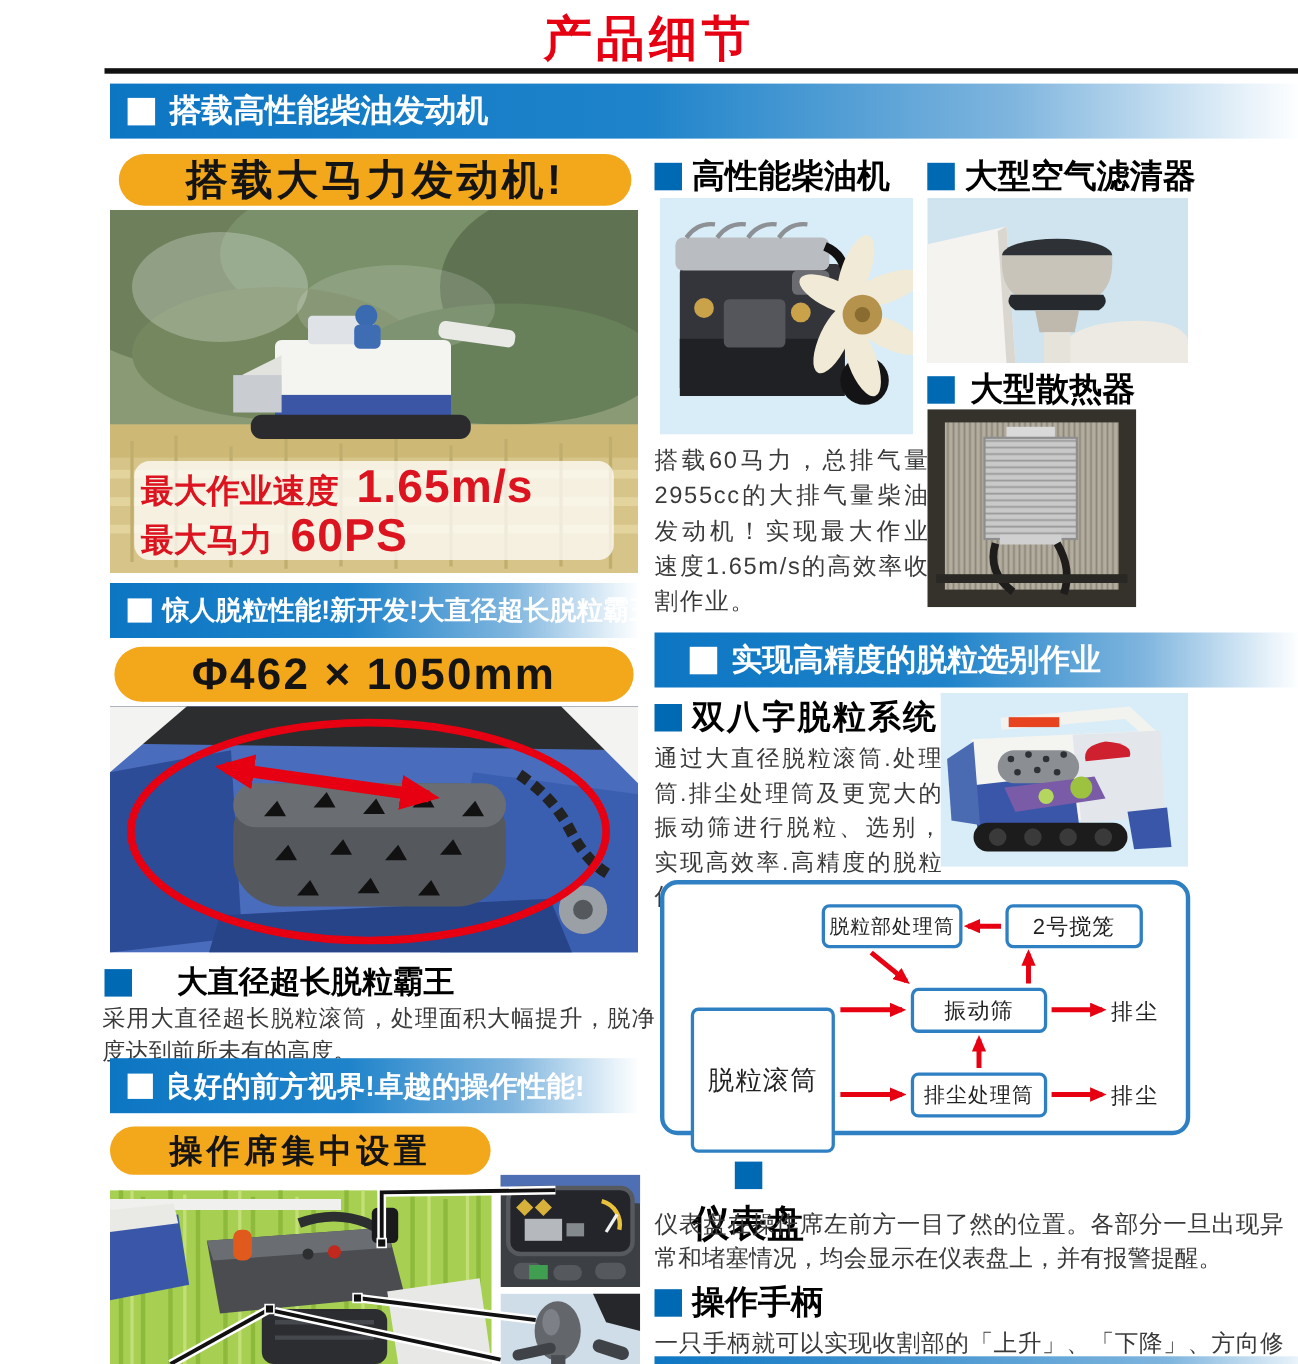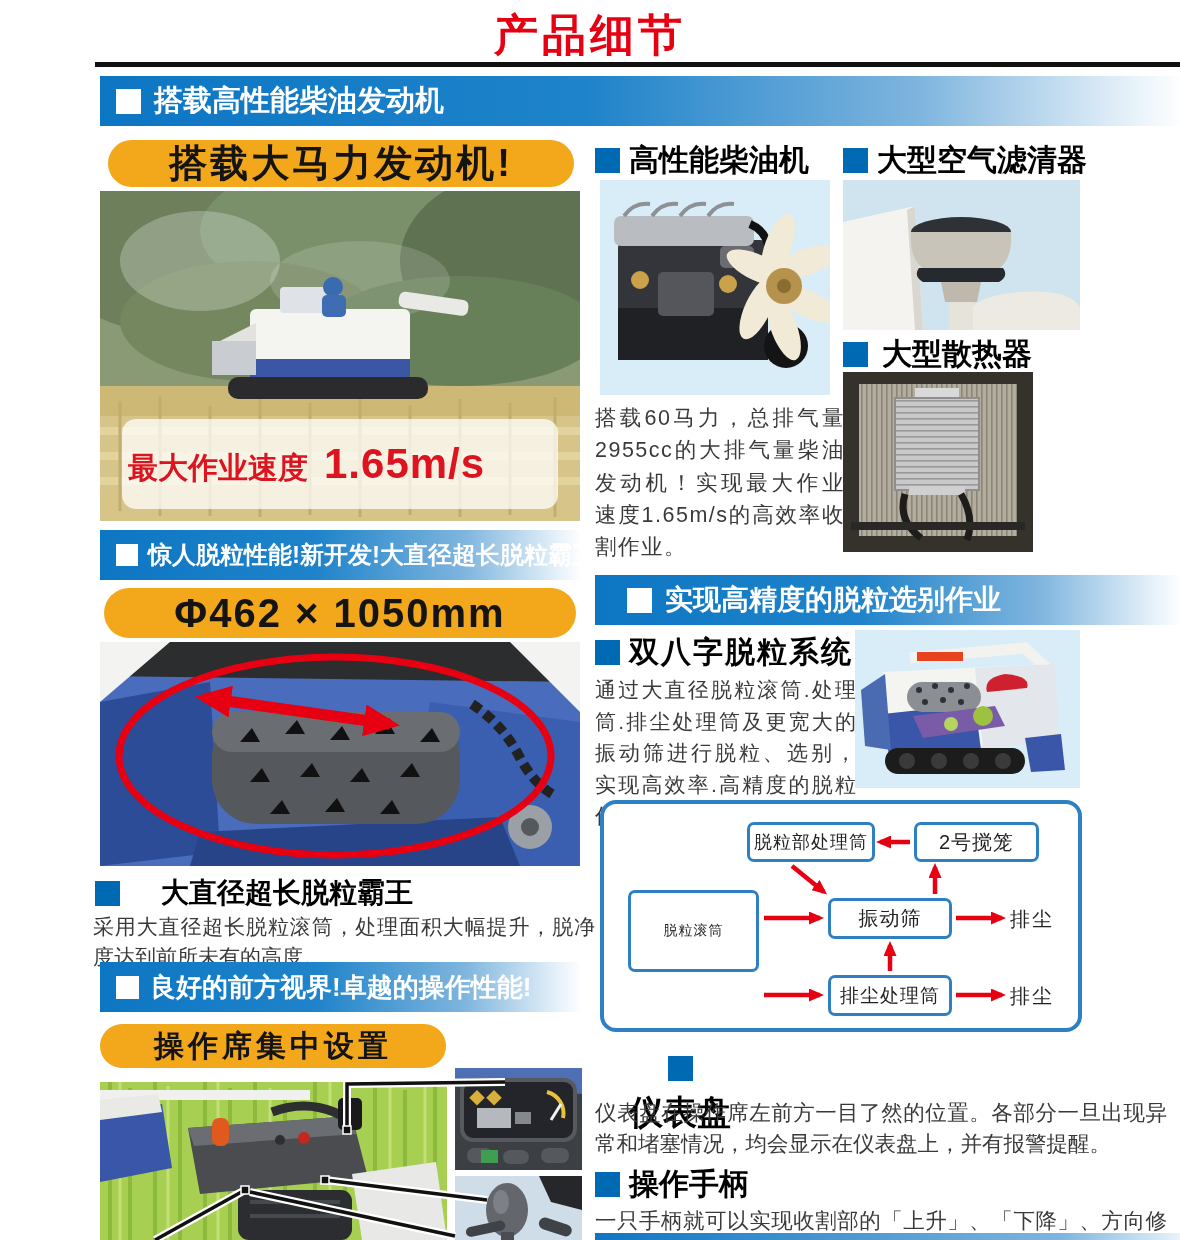--- a/index.html
+++ b/index.html
@@ -78,20 +78,24 @@
         <rect x="222" y="104" width="24" height="22" rx="5" fill="#3f6db4"></rect>
         <path d="M120,150 l36,-18 v36 z" fill="#e2e2de"></path>
         <rect x="112" y="150" width="44" height="34" fill="#c9cdd2"></rect>
       </g>
     </svg>
     <div class="overlaybox">
       <div class="ovrow">
         <span class="ovlabel">最大作业速度</span>
         <span class="ovvalue">1.65m/s</span>
       </div>
+      <div class="ovrow">
+        <span class="ovlabel">最大马力</span>
+        <span class="ovvalue">60PS</span>
+      </div>
     </div>
   </div>
 
   <div class="abs bluebar" style="left:100px;top:530px;width:480px;height:50px;font-size:24px;gap:10px;">
     <span class="sqw" style="width:22px;height:22px;"></span>
     <span>惊人脱粒性能!新开发!大直径超长脱粒霸王</span>
   </div>
 
   <div class="abs yellowpill" style="left:104px;top:588px;width:472px;height:50px;font-size:40px;letter-spacing:2px;">Φ462 × 1050mm</div>
 
@@ -337,21 +341,21 @@
       <circle cx="52" cy="131" r="8" fill="#3a3a3a"></circle>
         <circle cx="84" cy="131" r="8" fill="#3a3a3a"></circle>
       <circle cx="116" cy="131" r="8" fill="#3a3a3a"></circle>
         <circle cx="148" cy="131" r="8" fill="#3a3a3a"></circle>
       <polygon points="170,108 206,104 210,140 176,142" fill="#3a56a8"></polygon>
       <polygon points="6,60 30,44 36,120 10,116" fill="#4a6ab2"></polygon>
     </svg>
   </div>
 
   <div class="abs flow">
-    <div class="fbox" style="left:24px;top:86px;width:131px;height:82px;font-size:14px;">脱粒滚筒</div>
+    <div class="fbox" style="left:24px;top:112px;width:131px;height:132px;font-size:24px;">脱粒滚筒</div>
     <div class="fbox" style="left:143px;top:18px;width:128px;height:40px;">脱粒部处理筒</div>
     <div class="fbox" style="left:310px;top:18px;width:125px;height:40px;font-size:20px;">2号搅笼</div>
     <div class="fbox" style="left:224px;top:94px;width:124px;height:41px;font-size:20px;">振动筛</div>
     <div class="fbox" style="left:224px;top:171px;width:124px;height:41px;font-size:19px;">排尘处理筒</div>
     <div class="flabel" style="left:406px;top:102px;">排尘</div>
     <div class="flabel" style="left:406px;top:179px;">排尘</div>
     <svg class="abs" style="left:0;top:0;pointer-events:none;" width="474" height="224" viewBox="0 0 474 224">
       <defs>
         <marker id="fa" markerUnits="userSpaceOnUse" markerWidth="15" markerHeight="13" refX="11" refY="6.5" orient="auto">
           <path d="M0,0 L15,6.5 L0,13 z" fill="#e60012"></path>

